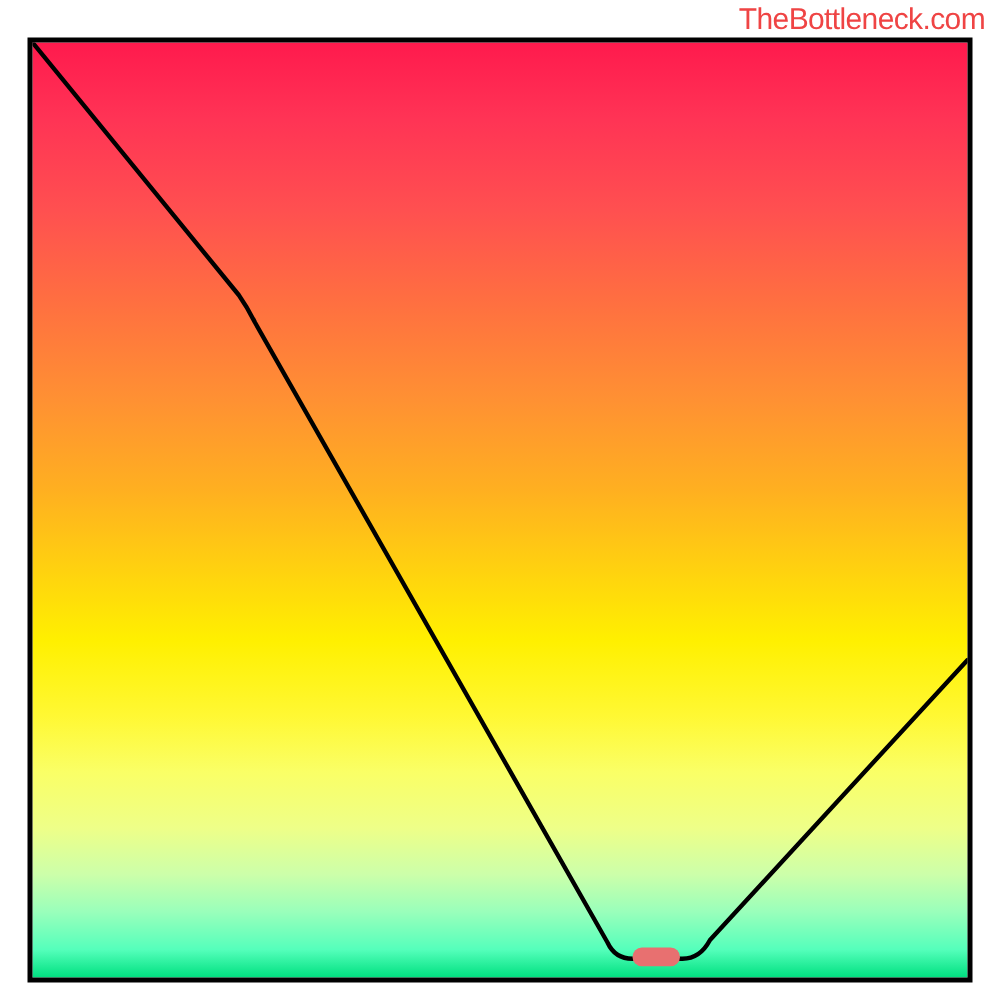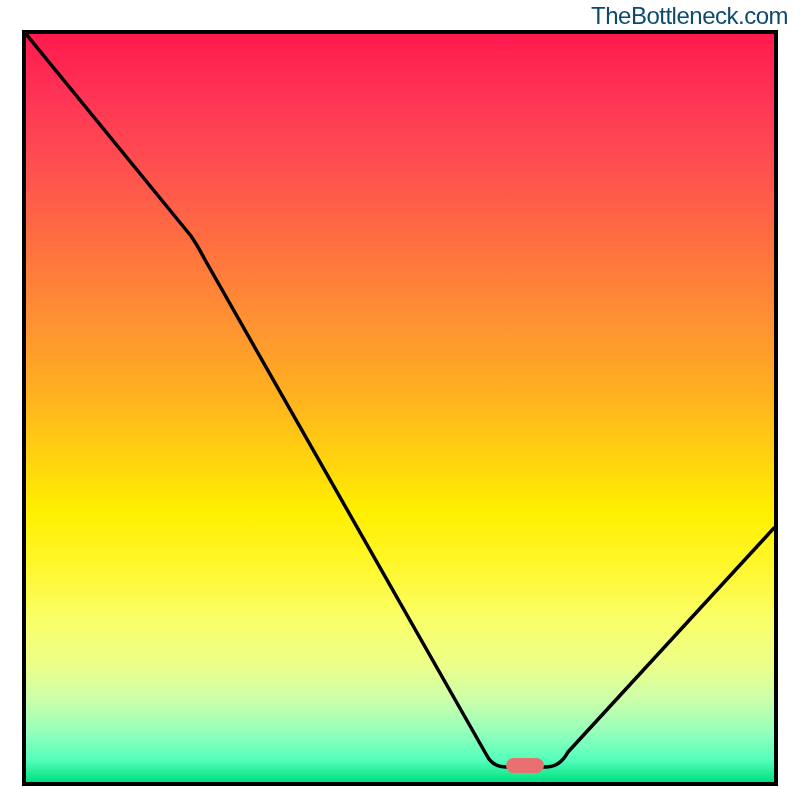--- a/index.html
+++ b/index.html
@@ -11,21 +11,21 @@
     position: relative;
     overflow: hidden;
   }
   .watermark {
     position: absolute;
     top: 2px;
     right: 12px;
     font-family: Arial, Helvetica, sans-serif;
     font-size: 24px;
     font-weight: 500;
-    color: #0c4a6e;
+    color: #ef4444;
     letter-spacing: -0.5px;
     z-index: 3;
   }
   .plot-area {
     position: absolute;
     left: 22px;
     top: 30px;
     width: 756px;
     height: 756px;
     box-sizing: border-box;

